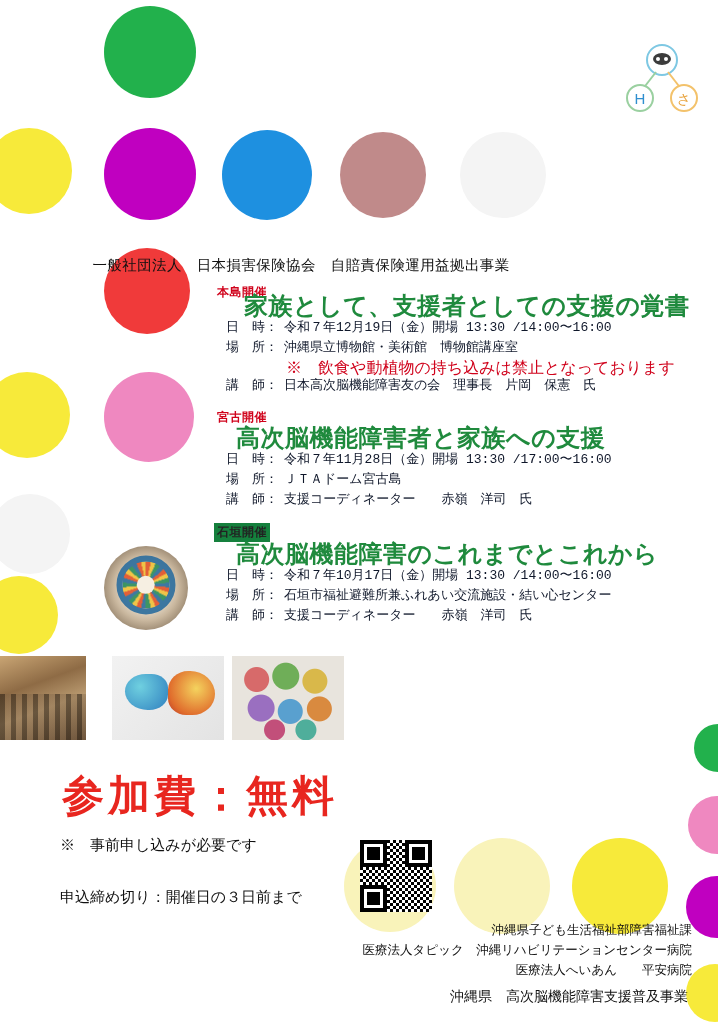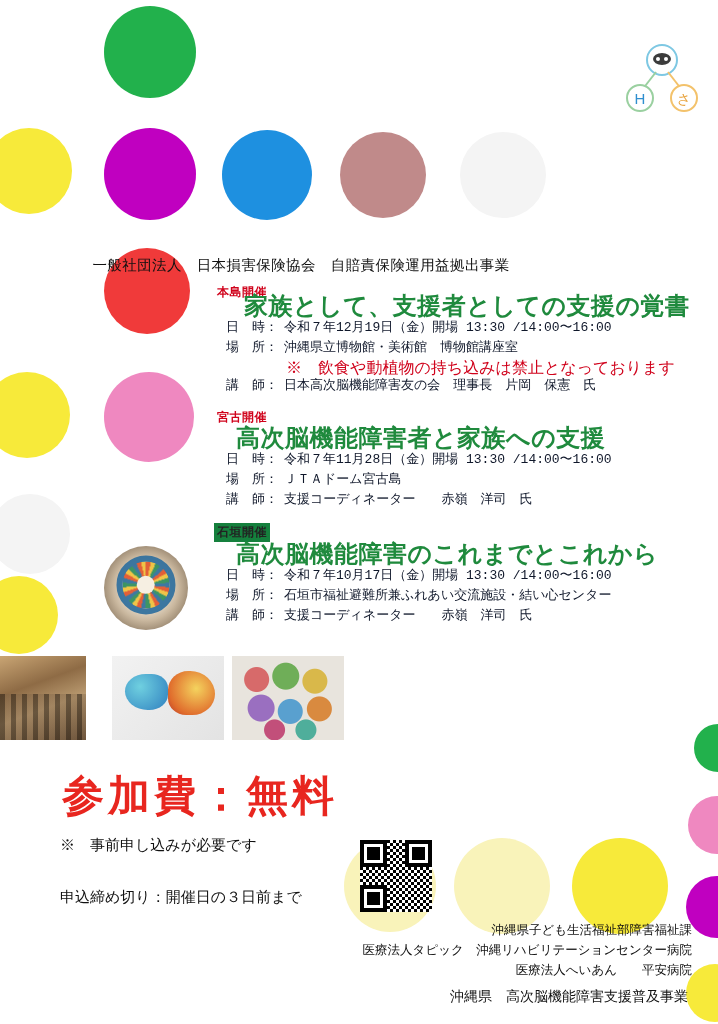--- a/index.html
+++ b/index.html
@@ -281,21 +281,21 @@
     <span class="lbl">場　所：</span><span>沖縄県立博物館・美術館　博物館講座室</span>
   </div>
   <div class="note" style="left:286px;top:358px;">※　飲食や動植物の持ち込みは禁止となっております</div>
   <div class="row" style="left:226px;top:376px;">
     <span class="lbl">講　師：</span><span>日本高次脳機能障害友の会　理事長　片岡　保憲　氏</span>
   </div>
 
   <div class="tag" style="left:214px;top:408px;">宮古開催</div>
   <div class="session-title" style="left:236px;top:422px;">高次脳機能障害者と家族への支援</div>
   <div class="row" style="left:226px;top:450px;">
-    <span class="lbl">日　時：</span><span>令和７年11月28日（金）開場 13:30 /14:00〜16:00</span>
+    <span class="lbl">日　時：</span><span>令和７年11月28日（金）開場 13:30 /17:00〜16:00</span>
   </div>
   <div class="row" style="left:226px;top:470px;">
     <span class="lbl">場　所：</span><span>ＪＴＡドーム宮古島</span>
   </div>
   <div class="row" style="left:226px;top:490px;">
     <span class="lbl">講　師：</span><span>支援コーディネーター　　赤嶺　洋司　氏</span>
   </div>
 
   <div class="tag gray" style="left:214px;top:523px;">石垣開催</div>
   <div class="session-title" style="left:236px;top:538px;">高次脳機能障害のこれまでとこれから</div>

